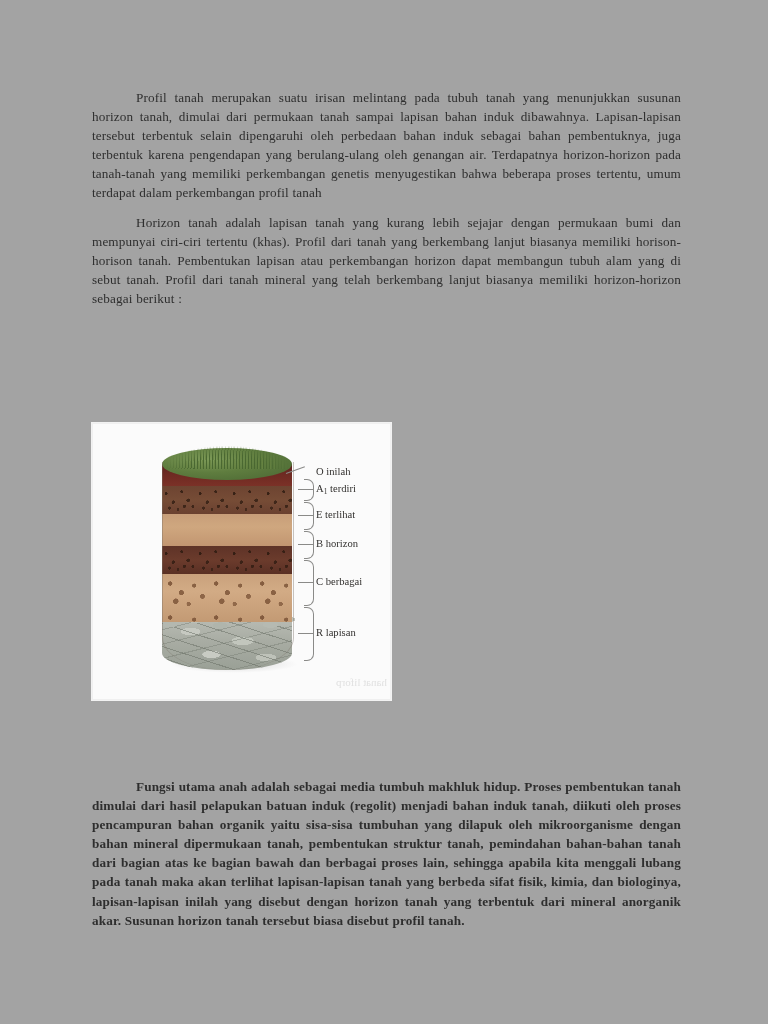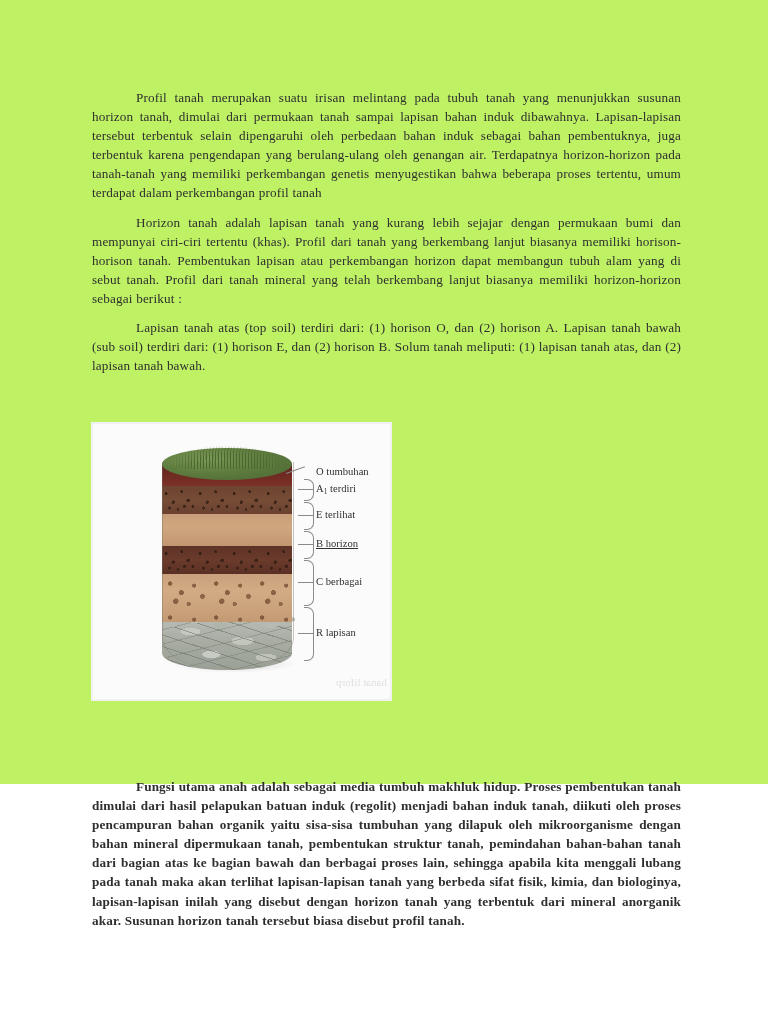--- a/index.html
+++ b/index.html
@@ -13,22 +13,22 @@
     position: relative;
     overflow: hidden;
     font-family: "Liberation Serif", "DejaVu Serif", serif;
     color: #2b2b2b;
   }
 
   .page {
     position: absolute;
     left: 0; top: 0;
     width: 768px;
-    height: 784px;
-    background: #bef264;
+    height: 1024px;
+    background: #a3a3a3;
   }
 
   .doc-body {
     position: absolute;
     left: 92px;
     top: 88px;
     width: 589px;
   }
 
   p.para {
@@ -272,21 +272,20 @@
   }
 </style>
 </head>
 <body>
 
 <div class="page">
 
   <div class="doc-body">
     <p class="para">Profil tanah merupakan suatu irisan melintang pada tubuh tanah yang menunjukkan susunan horizon tanah, dimulai dari permukaan tanah sampai lapisan bahan induk dibawahnya. Lapisan-lapisan tersebut terbentuk selain dipengaruhi oleh perbedaan bahan induk sebagai bahan pembentuknya, juga terbentuk karena pengendapan yang berulang-ulang oleh genangan air. Terdapatnya horizon-horizon pada tanah-tanah yang memiliki perkembangan genetis menyugestikan bahwa beberapa proses tertentu, umum terdapat dalam perkembangan profil tanah</p>
     <p class="para">Horizon tanah adalah lapisan tanah yang kurang lebih sejajar dengan permukaan bumi dan mempunyai ciri-ciri tertentu (khas). Profil dari tanah yang berkembang lanjut biasanya memiliki horison-horison tanah. Pembentukan lapisan atau perkembangan horizon dapat membangun tubuh alam yang di sebut tanah. Profil dari tanah mineral  yang  telah berkembang lanjut biasanya memiliki horizon-horizon sebagai berikut :</p>
-    <p class="para">Lapisan tanah atas (top soil) terdiri dari: (1) horison O, dan (2) horison A. Lapisan tanah bawah (sub soil) terdiri dari: (1) horison E, dan (2) horison B. Solum tanah meliputi: (1) lapisan tanah atas, dan (2) lapisan tanah bawah.</p>
   </div>
 
   <div class="figure-wrap">
     <div class="fig-inner">
 
       <div class="ghost">hanat liforp</div>
 
       <div class="col-shadow"></div>
 
       <div class="column">
@@ -299,33 +298,33 @@
         <div class="layer l-o"></div>
         <div class="grass-top">
           <div class="grass-blades"></div>
         </div>
         <div class="col-outline"></div>
       </div>
 
       <div class="labels">
 
         <div class="leader" style="top:16px;"></div>
-        <div class="lbl" style="top:10px;">O tumbuhan</div>
+        <div class="lbl" style="top:10px;">O inilah</div>
 
         <div class="brace" style="top:22px; height:20px;"></div>
         <div class="tick" style="top:32px;"></div>
         <div class="lbl" style="top:27px;"><span>A</span><sub>1</sub><span> terdiri</span></div>
 
         <div class="brace" style="top:45px; height:26px;"></div>
         <div class="tick" style="top:58px;"></div>
         <div class="lbl" style="top:53px;">E terlihat</div>
 
         <div class="brace" style="top:74px; height:26px;"></div>
         <div class="tick" style="top:87px;"></div>
-        <div class="lbl" style="top:82px;text-decoration:underline;">B horizon</div>
+        <div class="lbl" style="top:82px;">B horizon</div>
 
         <div class="brace" style="top:103px; height:44px;"></div>
         <div class="tick" style="top:125px;"></div>
         <div class="lbl" style="top:120px;">C berbagai</div>
 
         <div class="brace" style="top:150px; height:52px;"></div>
         <div class="tick" style="top:176px;"></div>
         <div class="lbl" style="top:171px;">R lapisan</div>
 
       </div>

